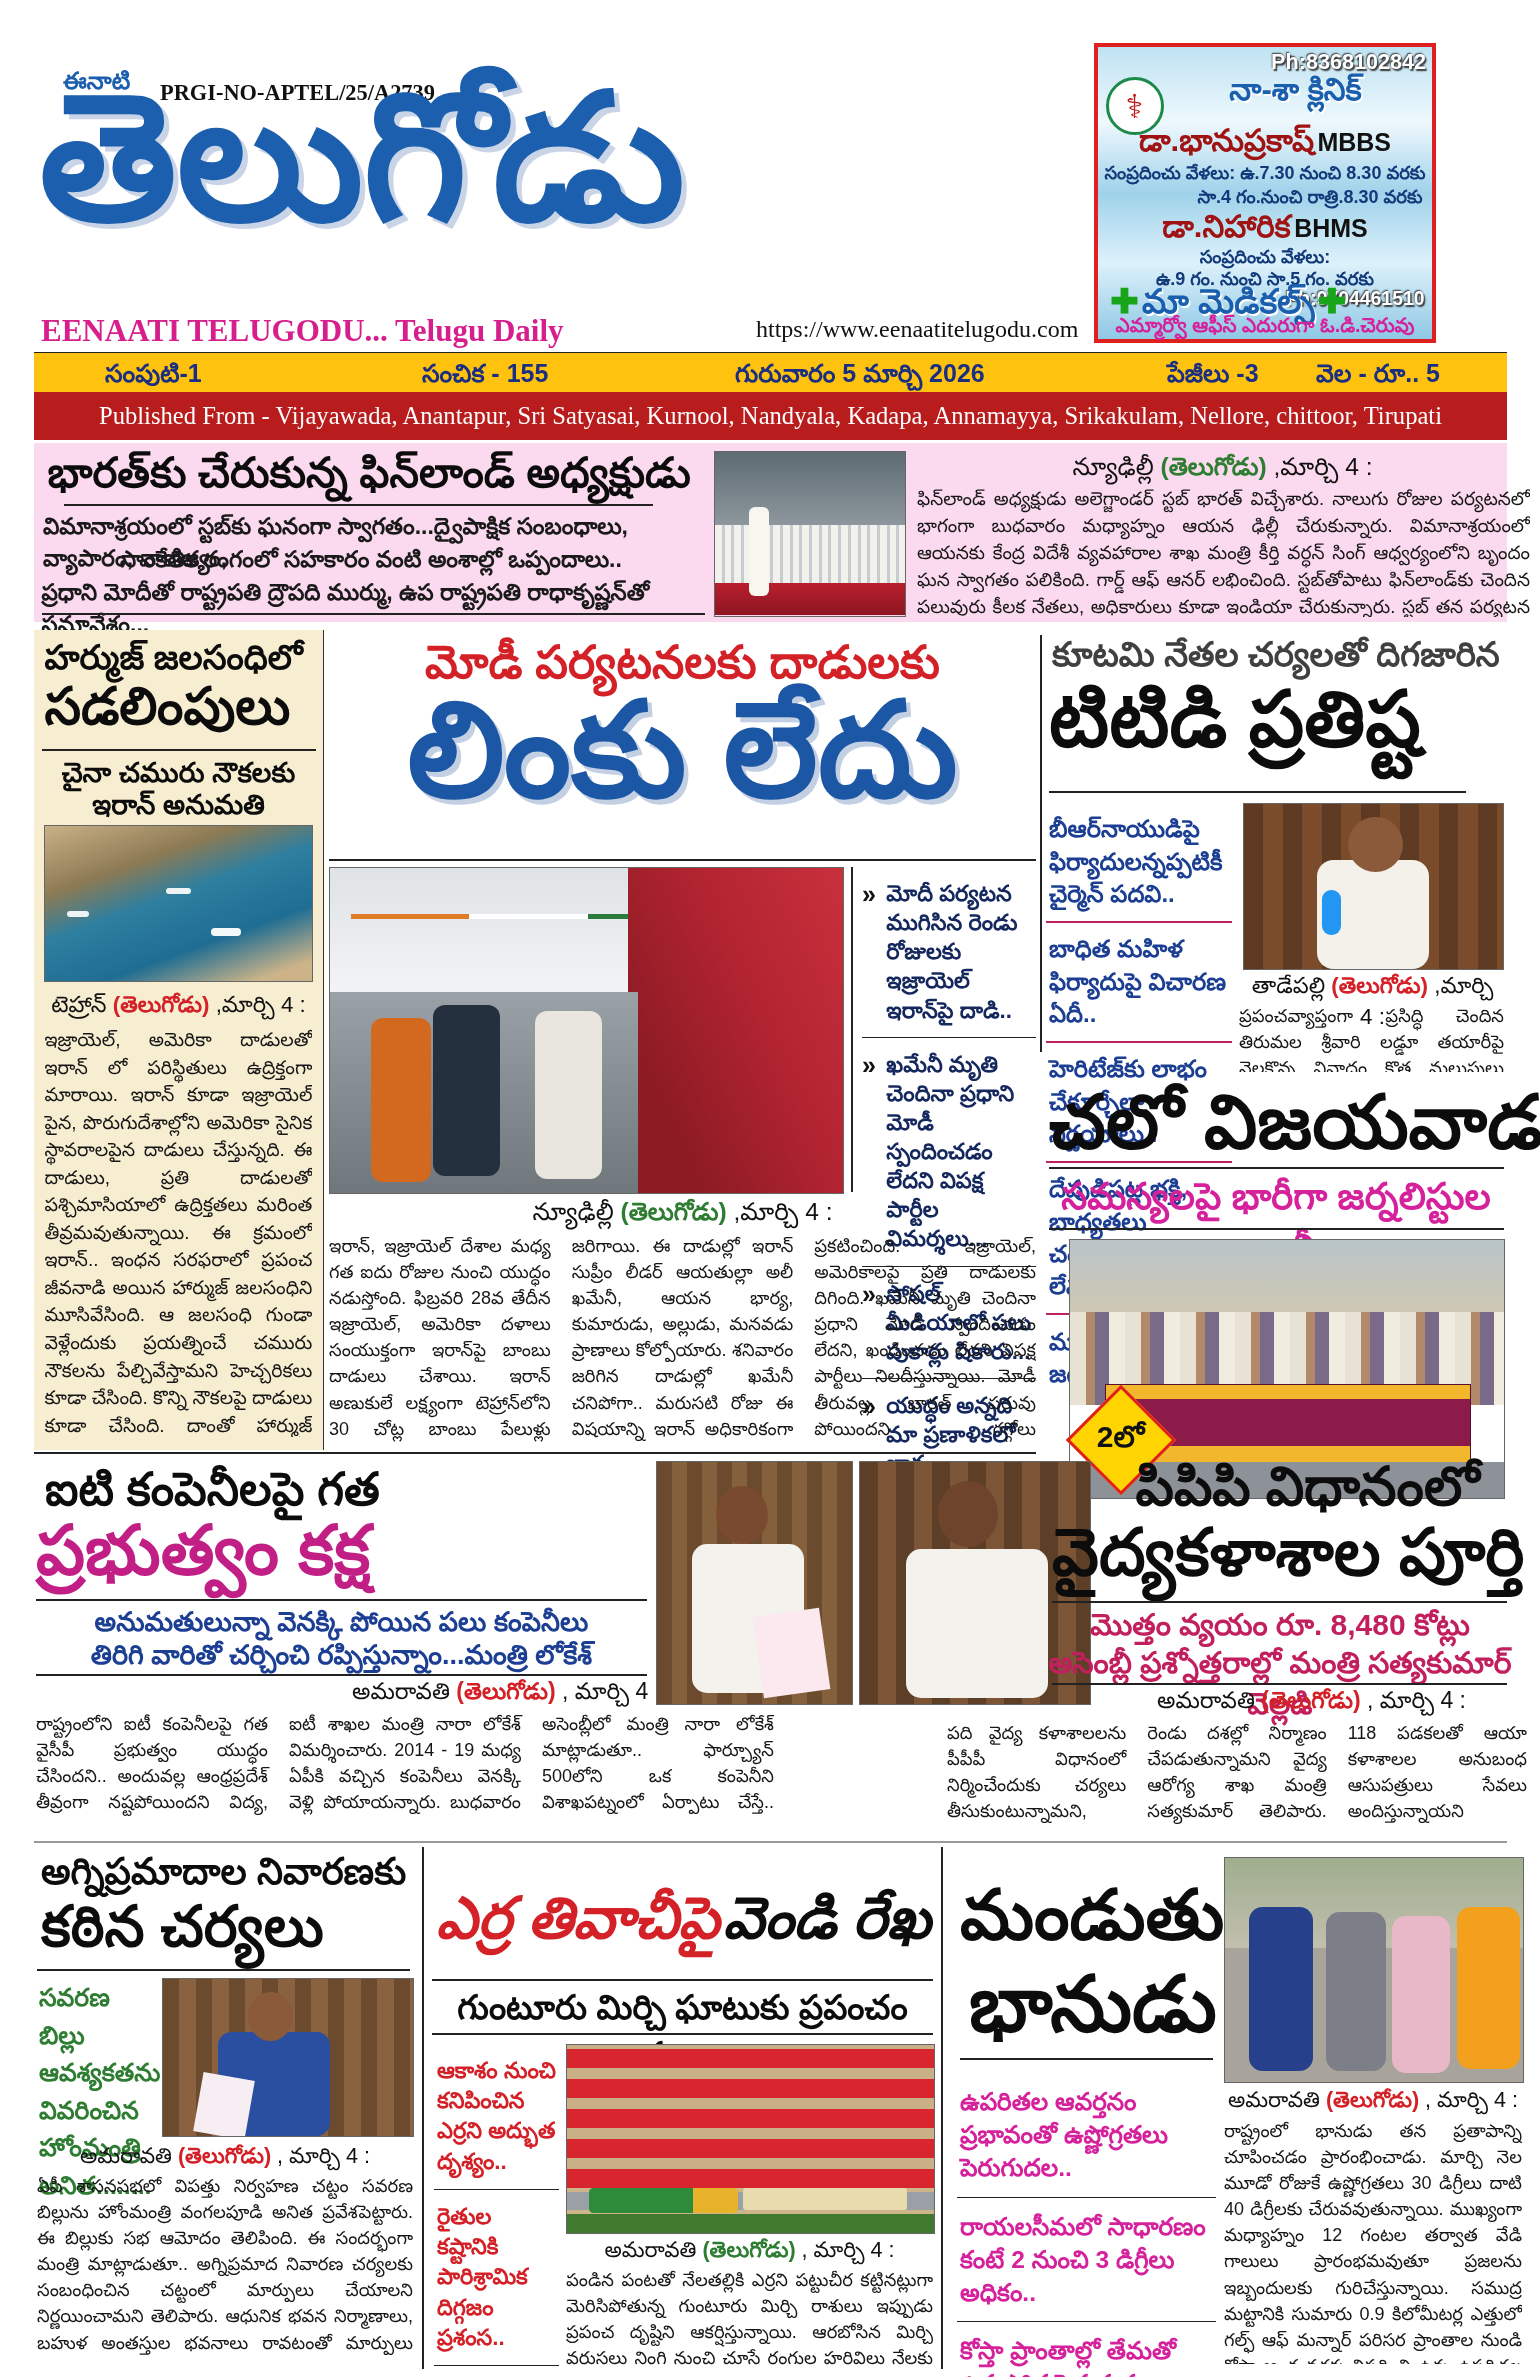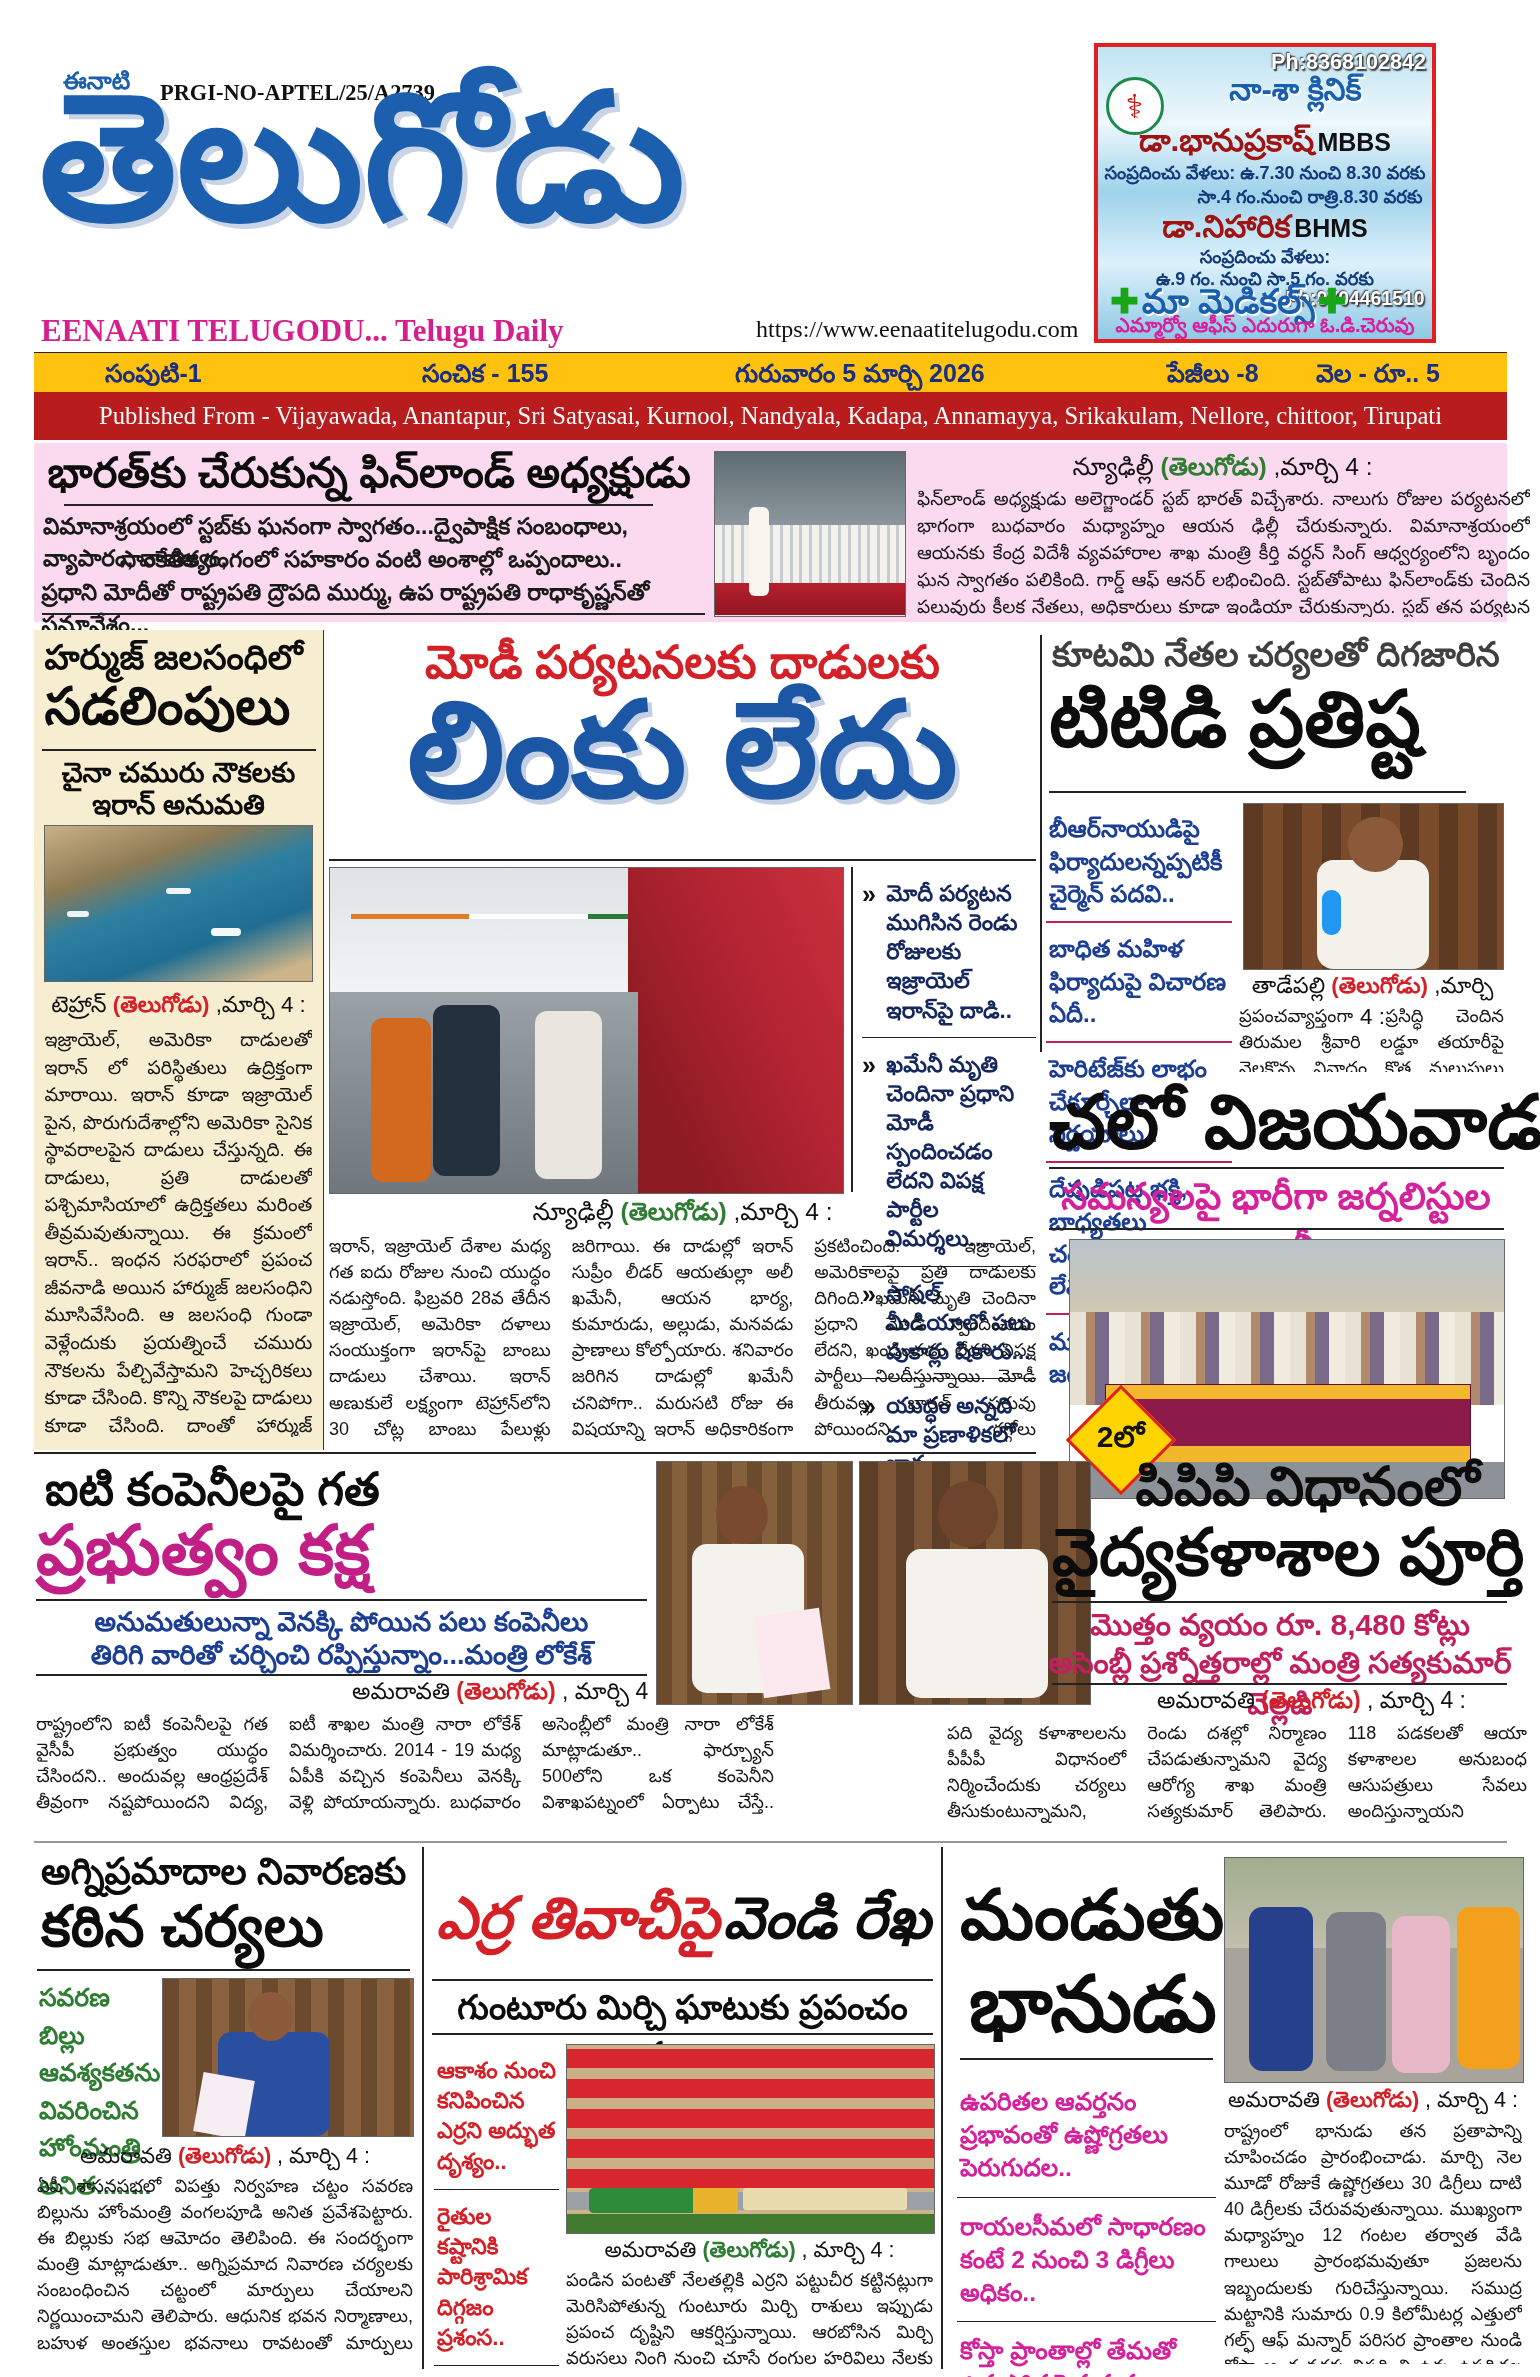--- a/index.html
+++ b/index.html
@@ -122,21 +122,21 @@
       <span class="ad-med">మా మెడికల్స్</span>
       <span class="ad-cross">✚</span>
     </div>
     <div class="abs ad-addr ctr" style="left:0;top:267px;width:100%;">ఎమ్మార్వో ఆఫీస్ ఎదురుగా ఓ.డి.చెరువు</div>
   </div>
 
   <div class="abs ybar" style="left:34px;top:352px;width:1473px;height:39px;">
     <span class="abs" style="left:71px;top:6px;">సంపుటి-1</span>
     <span class="abs" style="left:388px;top:6px;">సంచిక - 155</span>
     <span class="abs" style="left:701px;top:6px;">గురువారం 5 మార్చి 2026</span>
-    <span class="abs" style="left:1133px;top:6px;">పేజీలు -8</span>
+    <span class="abs" style="left:1133px;top:6px;">పేజీలు -3</span>
     <span class="abs" style="left:1282px;top:6px;">వెల - రూ.. 5</span>
   </div>
 
   <div class="abs tbar serif" style="left:34px;top:392px;width:1473px;height:48px;">Published From - Vijayawada, Anantapur, Sri Satyasai, Kurnool, Nandyala, Kadapa, Annamayya, Srikakulam, Nellore, chittoor, Tirupati</div>
 
   <div class="abs pinkstrip" style="left:34px;top:443px;width:1473px;height:179px;">
     <div class="abs fl-head" style="left:13.4px;top:6px;width:663px;">భారత్‌కు చేరుకున్న ఫిన్‌లాండ్ అధ్యక్షుడు</div>
     <div class="rule" style="left:30px;top:61px;width:589px;height:2.2px;"></div>
     <div class="abs fl-sub" style="left:9px;top:70px;width:667px;">విమానాశ్రయంలో స్టబ్‌కు ఘనంగా స్వాగతం...ద్వైపాక్షిక సంబంధాలు, వ్యాపారం, వాణిజ్యం,</div>
     <div class="abs fl-sub ctr" style="left:9px;top:103px;width:656px;">సాంకేతిక రంగంలో సహకారం వంటి అంశాల్లో ఒప్పందాలు..</div>

